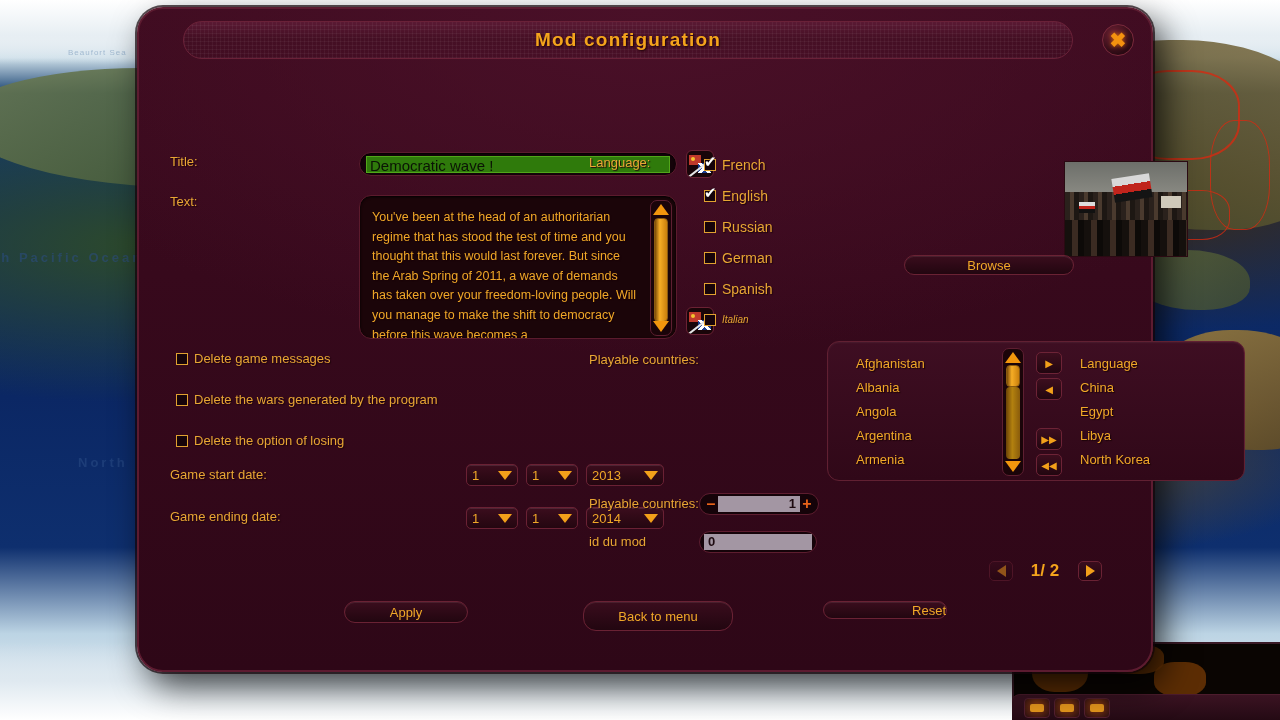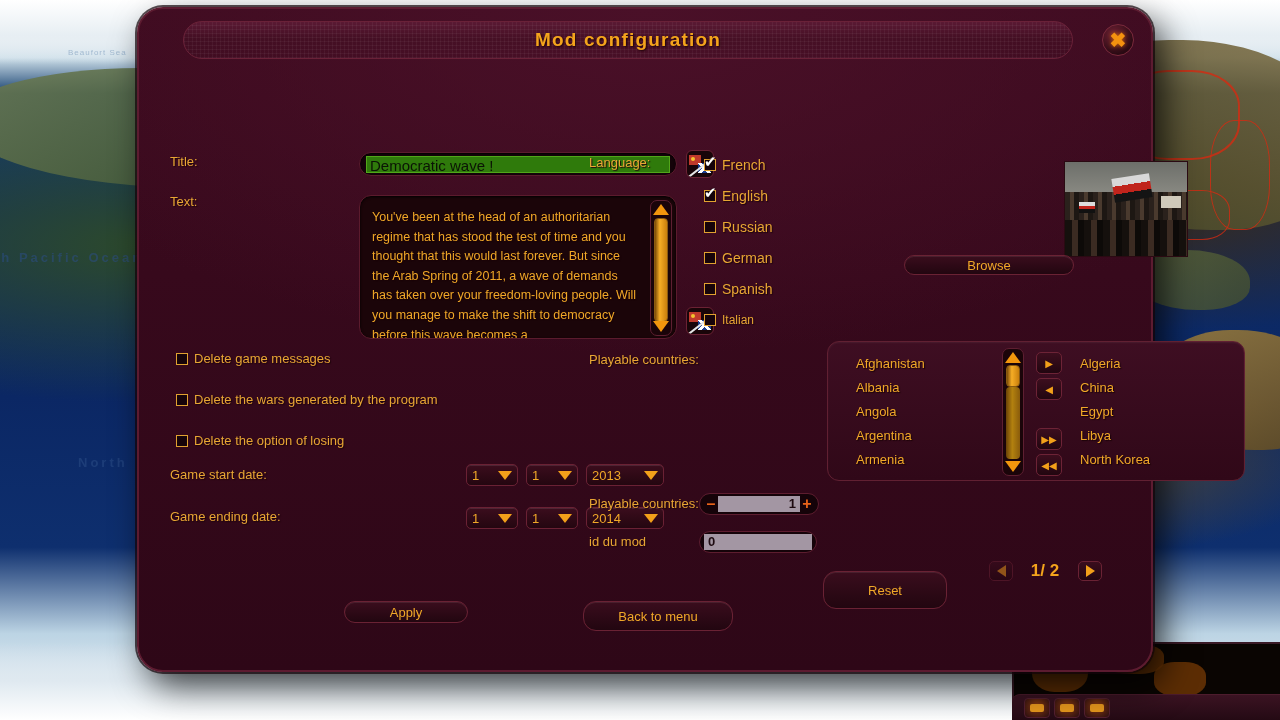--- a/index.html
+++ b/index.html
@@ -332,21 +332,21 @@
     <div class="cb-row" style="height:31px;">
       <div class="cbox"></div>
       <span class="lbl" style="font-size:14px;">German</span>
     </div>
     <div class="cb-row" style="height:31px;">
       <div class="cbox"></div>
       <span class="lbl" style="font-size:14px;">Spanish</span>
     </div>
     <div class="cb-row" style="height:31px;">
       <div class="cbox"></div>
-      <span class="lbl" style="font-size:12px;">Italian</span>
+      <span class="lbl" style="font-size:10px;font-style:italic;">Italian</span>
     </div>
   </div>
 
   <div id="preview">
     <div class="crowdrow" style="left:0;top:0;height:34px;background:linear-gradient(to bottom,#6d6f6a,#8b8b84);"></div>
     <div class="crowdrow" style="left:0;top:30px;height:32px;
          background:repeating-linear-gradient(90deg,#2a211c 0 5px,#4a3a2e 5px 9px,#1d1713 9px 14px);"></div>
     <div class="crowdrow" style="left:0;top:58px;height:40px;
          background:repeating-linear-gradient(90deg,#15100d 0 7px,#3b2b22 7px 13px,#0d0a08 13px 19px);"></div>
     <div style="position:absolute;left:48px;top:14px;width:38px;height:24px;
@@ -383,21 +383,21 @@
     </div>
 
     <div style="position:absolute; left:208px; top:10px;">
       <div class="xferbtn" style="margin-bottom:4px;">▶</div>
       <div class="xferbtn" style="margin-bottom:28px;">◀</div>
       <div class="xferbtn" style="margin-bottom:4px;">▶▶</div>
       <div class="xferbtn">◀◀</div>
     </div>
 
     <div class="clist" style="left:252px;">
-      <div class="ci">Algeria</div>
+      <div class="ci">Language</div>
       <div class="ci">China</div>
       <div class="ci">Egypt</div>
       <div class="ci">Libya</div>
       <div class="ci">North Korea</div>
     </div>
   </div>
 
   <div class="lbl" style="position:absolute; left:450px; top:487px;">Playable countries:</div>
   <div class="spin" style="position:absolute; left:560px; top:484px; width:120px;">
     <span class="pm">–</span>
@@ -420,17 +420,17 @@
     <span style="width:0;height:0;border-top:6px solid transparent;border-bottom:6px solid transparent;
                  border-left:9px solid #f2a01a;"></span>
   </div>
 
   <div class="btn" style="position:absolute; left:205px; top:592px; width:124px; height:22px;">
     <span>Apply</span>
   </div>
   <div class="btn" style="position:absolute; left:444px; top:592px; width:150px; height:30px;">
     <span>Back to menu</span>
   </div>
-  <div class="btn" style="position:absolute; left:684px; top:562px; width:124px; height:38px;">
+  <div class="btn" style="position:absolute; left:684px; top:592px; width:124px; height:18px;justify-content:flex-end;">
     <span>Reset</span>
   </div>
 
 </div>
 
 </body></html>

